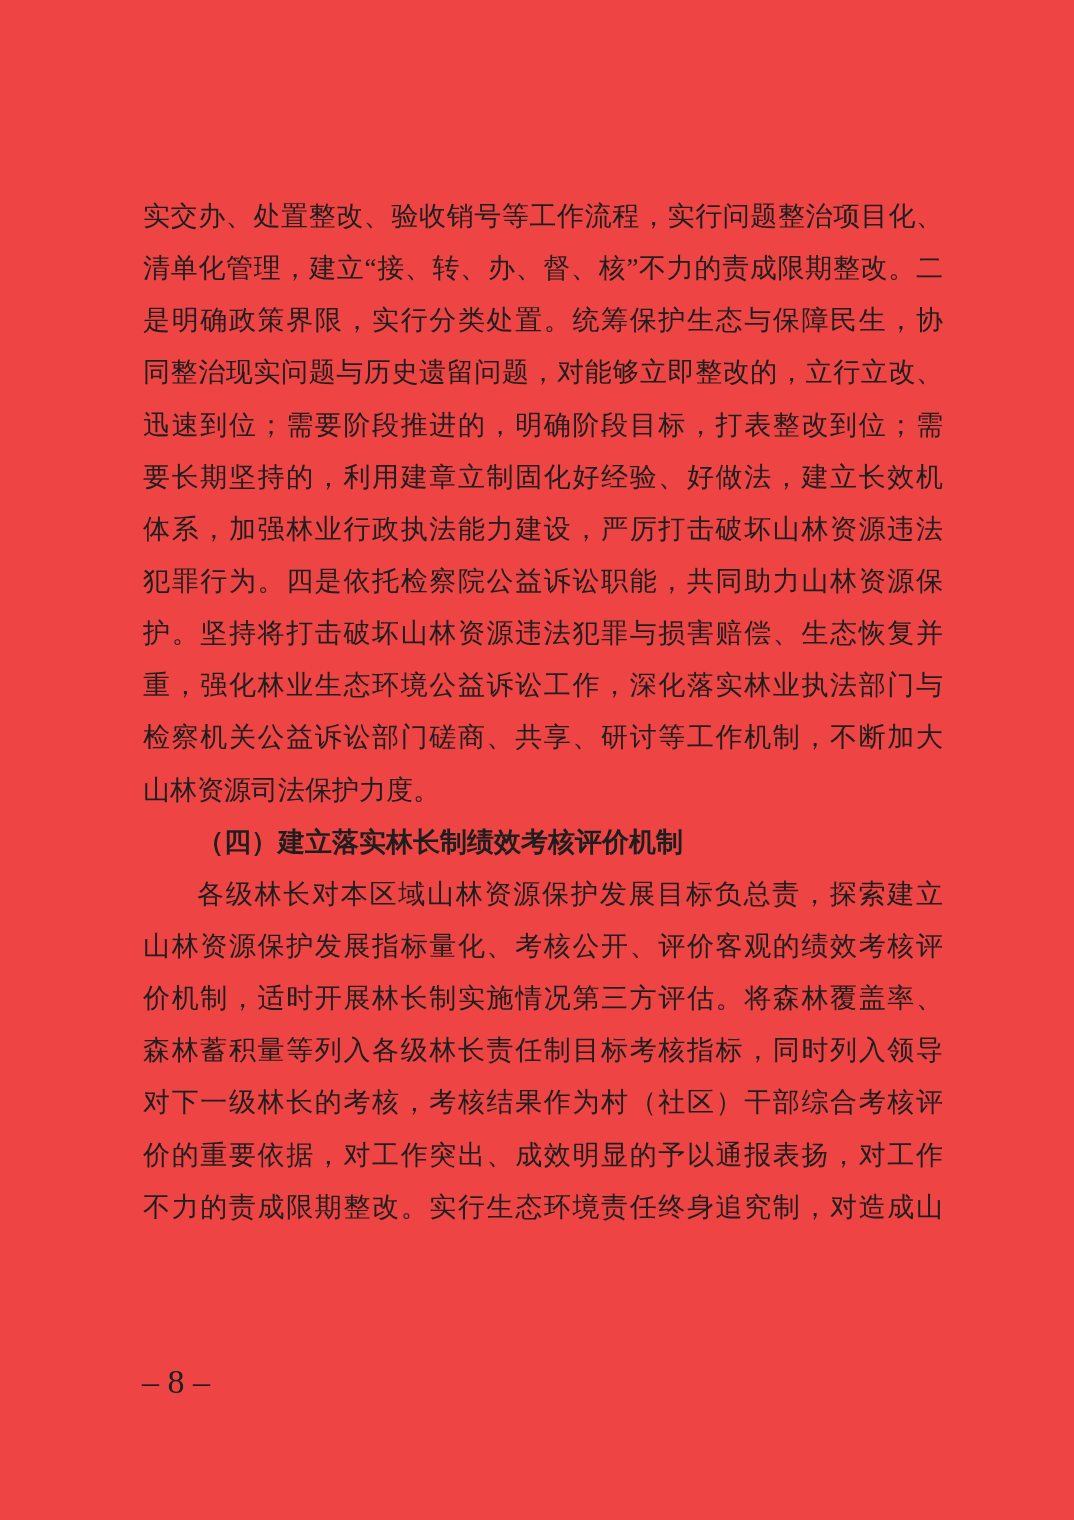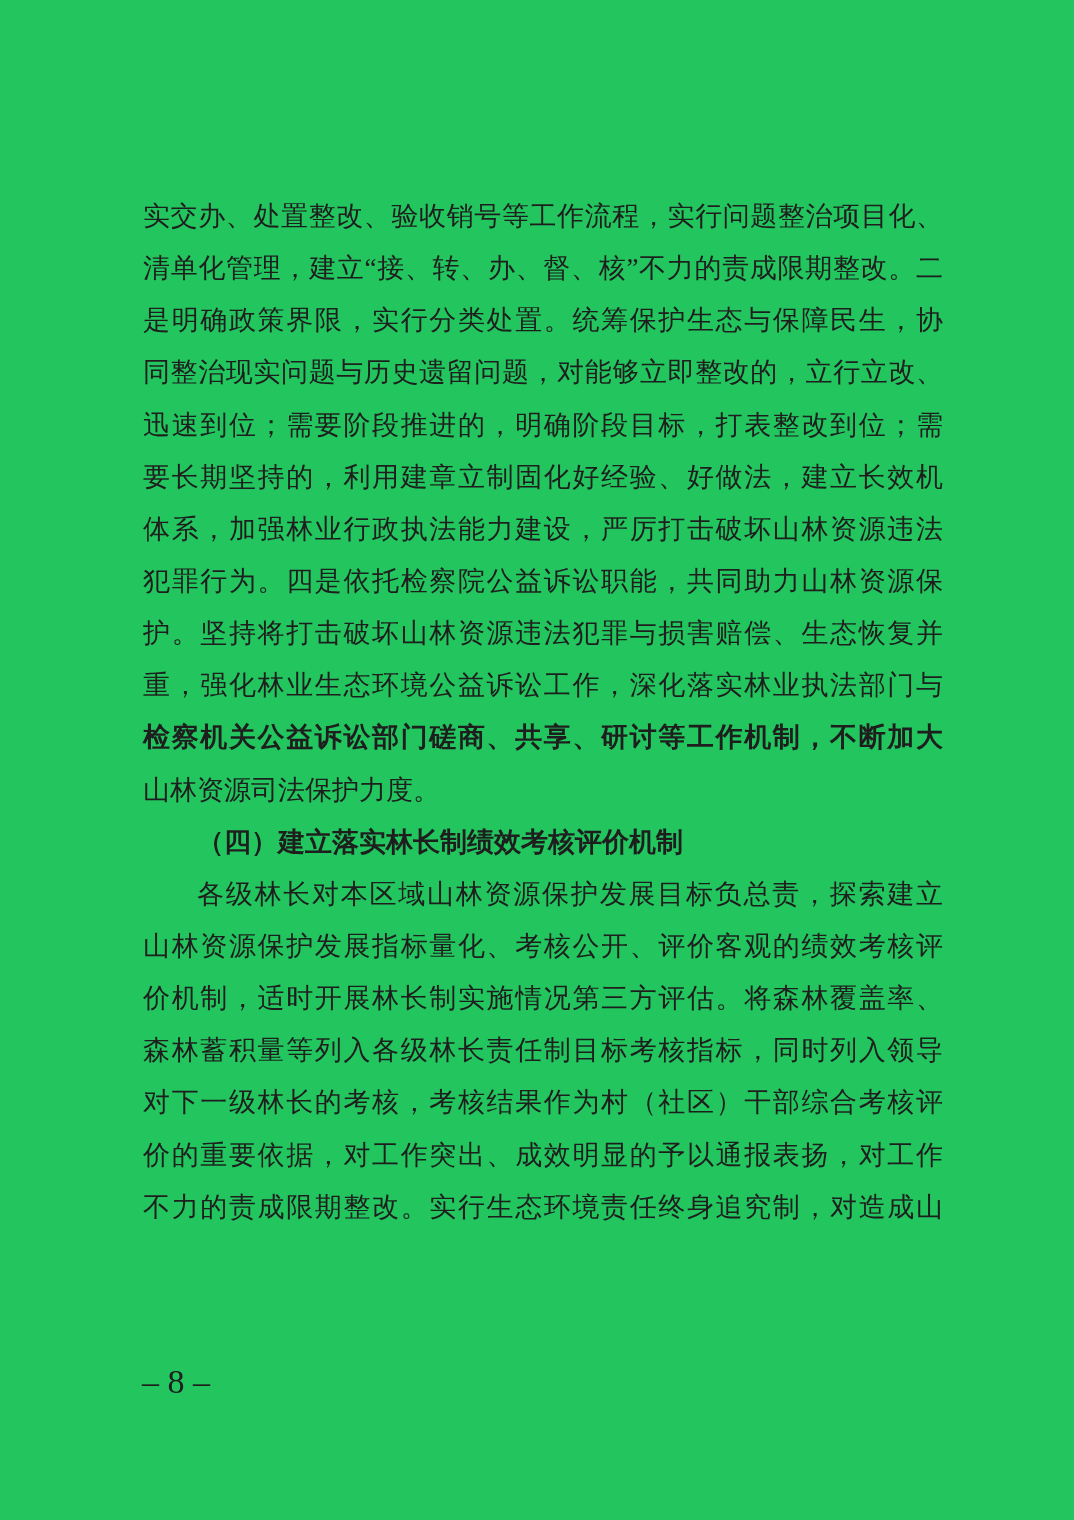--- a/index.html
+++ b/index.html
@@ -10,21 +10,21 @@
     width: 1074px;
     height: 1520px;
     position: relative;
     background: #ffffff;
     font-family: "Liberation Serif", serif;
     overflow: hidden;
   }
   .page {
     position: absolute;
     inset: 0;
-    background: #22c55e;
+    background: #ef4444;
   }
   .text-block {
     position: absolute;
     left: 143px;
     top: 190px;
     width: 800px;
   }
   .line {
     font-size: 27px;
     line-height: 52.15px;
@@ -61,21 +61,21 @@
       <div class="line fill" style="color: rgb(30, 30, 30);">实交办、处置整改、验收销号等工作流程，实行问题整治项目化、</div>
       <div class="line fill" style="color: rgb(30, 30, 30);">清单化管理，建立“接、转、办、督、核”不力的责成限期整改。二</div>
       <div class="line fill" style="color: rgb(30, 30, 30);">是明确政策界限，实行分类处置。统筹保护生态与保障民生，协</div>
       <div class="line fill" style="color: rgb(30, 30, 30);">同整治现实问题与历史遗留问题，对能够立即整改的，立行立改、</div>
       <div class="line fill" style="color: rgb(30, 30, 30);">迅速到位；需要阶段推进的，明确阶段目标，打表整改到位；需</div>
       <div class="line fill" style="color: rgb(30, 30, 30);">要长期坚持的，利用建章立制固化好经验、好做法，建立长效机</div>
       <div class="line fill" style="color: rgb(30, 30, 30);">体系，加强林业行政执法能力建设，严厉打击破坏山林资源违法</div>
       <div class="line fill" style="color: rgb(30, 30, 30);">犯罪行为。四是依托检察院公益诉讼职能，共同助力山林资源保</div>
       <div class="line fill" style="color: rgb(30, 30, 30);">护。坚持将打击破坏山林资源违法犯罪与损害赔偿、生态恢复并</div>
       <div class="line fill" style="color: rgb(30, 30, 30);">重，强化林业生态环境公益诉讼工作，深化落实林业执法部门与</div>
-      <div class="line fill" style="color: rgb(30, 30, 30); font-weight: bold;">检察机关公益诉讼部门磋商、共享、研讨等工作机制，不断加大</div>
+      <div class="line fill" style="color: rgb(30, 30, 30);">检察机关公益诉讼部门磋商、共享、研讨等工作机制，不断加大</div>
       <div class="line" style="color: rgb(30, 30, 30);">山林资源司法保护力度。</div>
       <div class="line indent heading" style="color: rgb(30, 30, 30);">（四）建立落实林长制绩效考核评价机制</div>
       <div class="line fill indent" style="color: rgb(30, 30, 30);">各级林长对本区域山林资源保护发展目标负总责，探索建立</div>
       <div class="line fill" style="color: rgb(30, 30, 30);">山林资源保护发展指标量化、考核公开、评价客观的绩效考核评</div>
       <div class="line fill" style="color: rgb(30, 30, 30);">价机制，适时开展林长制实施情况第三方评估。将森林覆盖率、</div>
       <div class="line fill" style="color: rgb(30, 30, 30);">森林蓄积量等列入各级林长责任制目标考核指标，同时列入领导</div>
       <div class="line fill" style="color: rgb(30, 30, 30);">对下一级林长的考核，考核结果作为村（社区）干部综合考核评</div>
       <div class="line fill" style="color: rgb(30, 30, 30);">价的重要依据，对工作突出、成效明显的予以通报表扬，对工作</div>
       <div class="line fill" style="color: rgb(30, 30, 30);">不力的责成限期整改。实行生态环境责任终身追究制，对造成山</div>
     </div>

